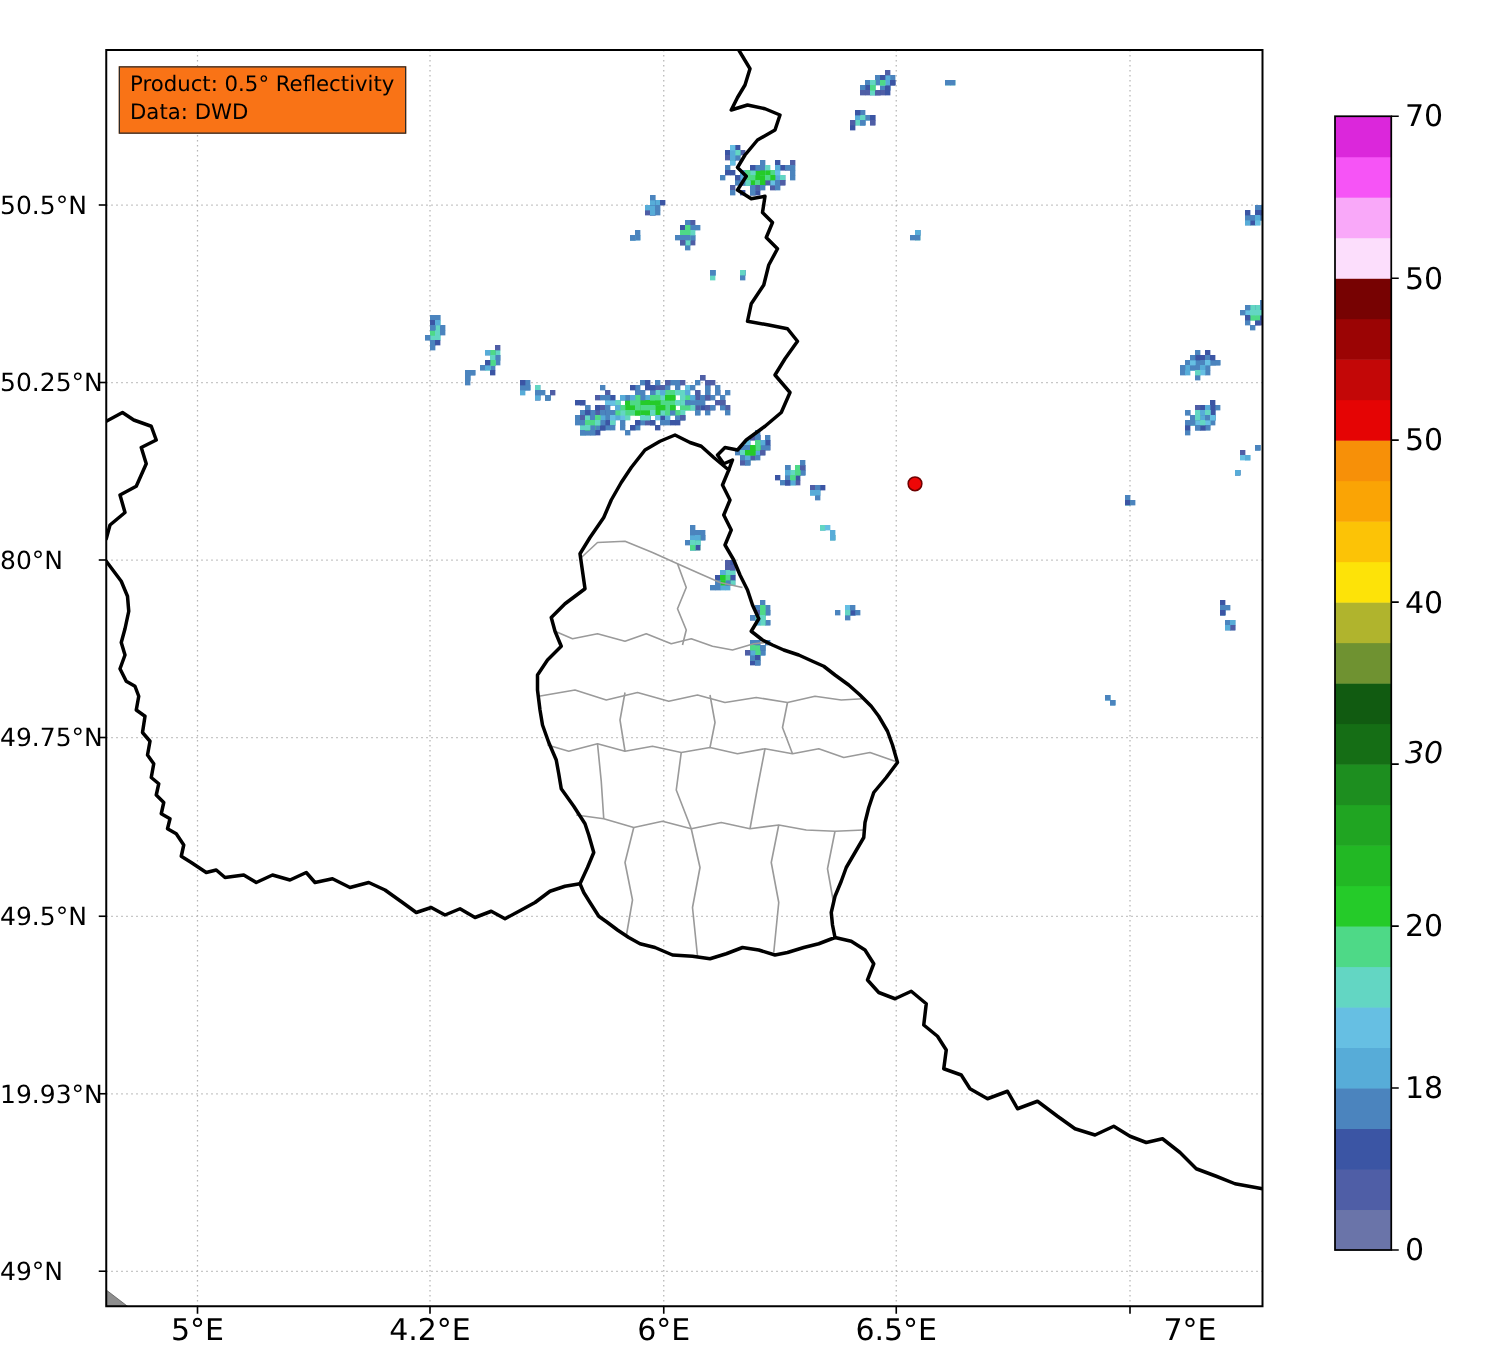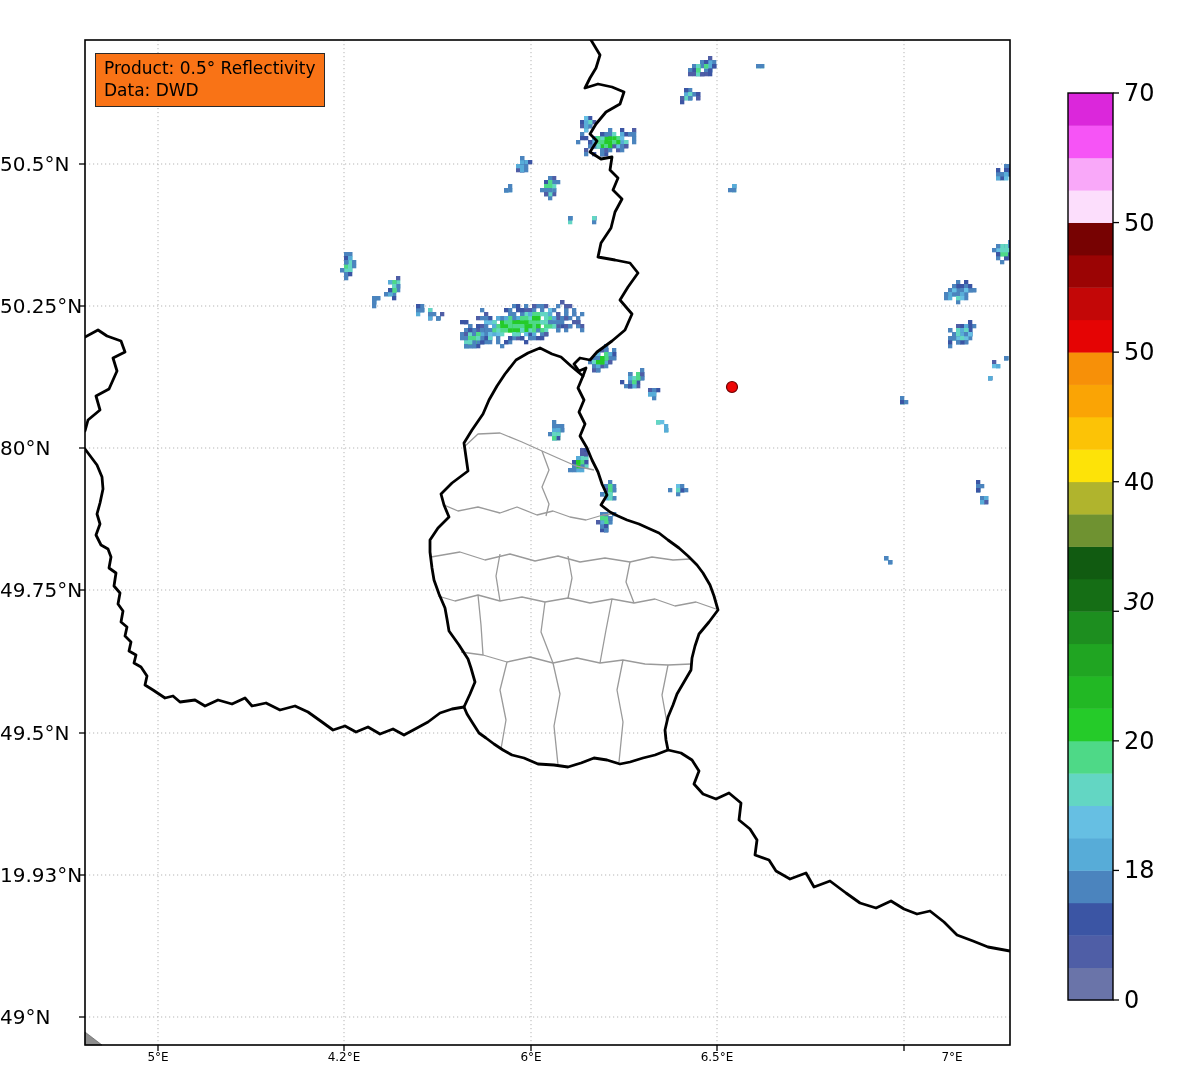--- a/index.html
+++ b/index.html
@@ -3,21 +3,21 @@
 <meta charset="utf-8">
 <style>
   html,body{margin:0;padding:0;background:#ffffff;}
   .fig{position:relative;width:1202px;height:1081px;background:#ffffff;overflow:hidden;
        font-family:"DejaVu Sans","Liberation Sans",sans-serif;color:#000;}
   .fig svg{position:absolute;left:0;top:0;}
   .title{position:absolute;left:85px;top:3px;width:925px;text-align:center;
          font-size:31px;font-weight:400;letter-spacing:0.5px;white-space:nowrap;}
   .annot{position:absolute;left:95px;top:53px;background:#f97316;border:1.2px solid #2a2a2a;
          padding:3px 8px 4px 8px;font-size:17px;line-height:1.32;white-space:nowrap;z-index:5;}
-  .xtick{position:absolute;transform:translateX(-50%);top:1050px;font-size:12px;white-space:nowrap;}
+  .xtick{position:absolute;transform:translateX(-50%);top:1050px;font-size:24px;white-space:nowrap;}
   .ytick{position:absolute;left:0;width:78px;text-align:left;height:24px;line-height:24px;
          font-size:20px;white-space:nowrap;}
   .cbtick{position:absolute;left:1124px;height:28px;line-height:28px;font-size:24px;white-space:nowrap;}
 </style>
 </head>
 <body>
 
 <div class="fig">
   <svg id="map-svg" width="1202" height="1081">
       <defs>

